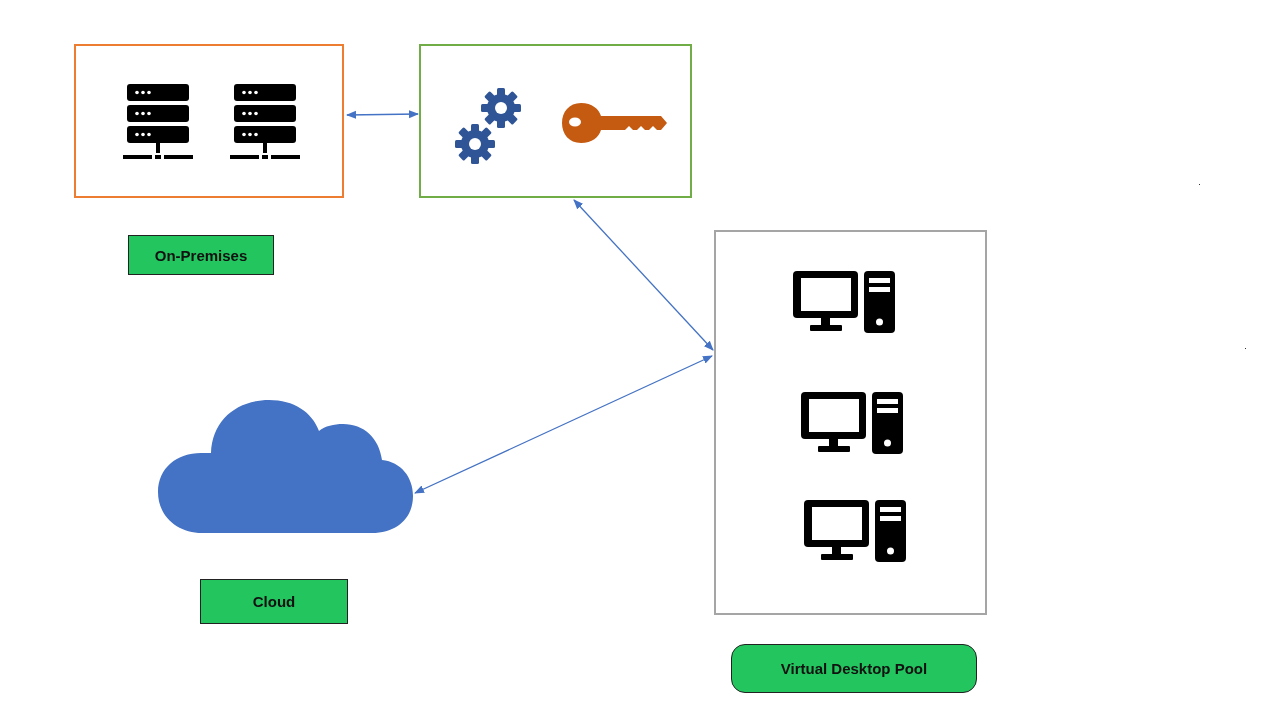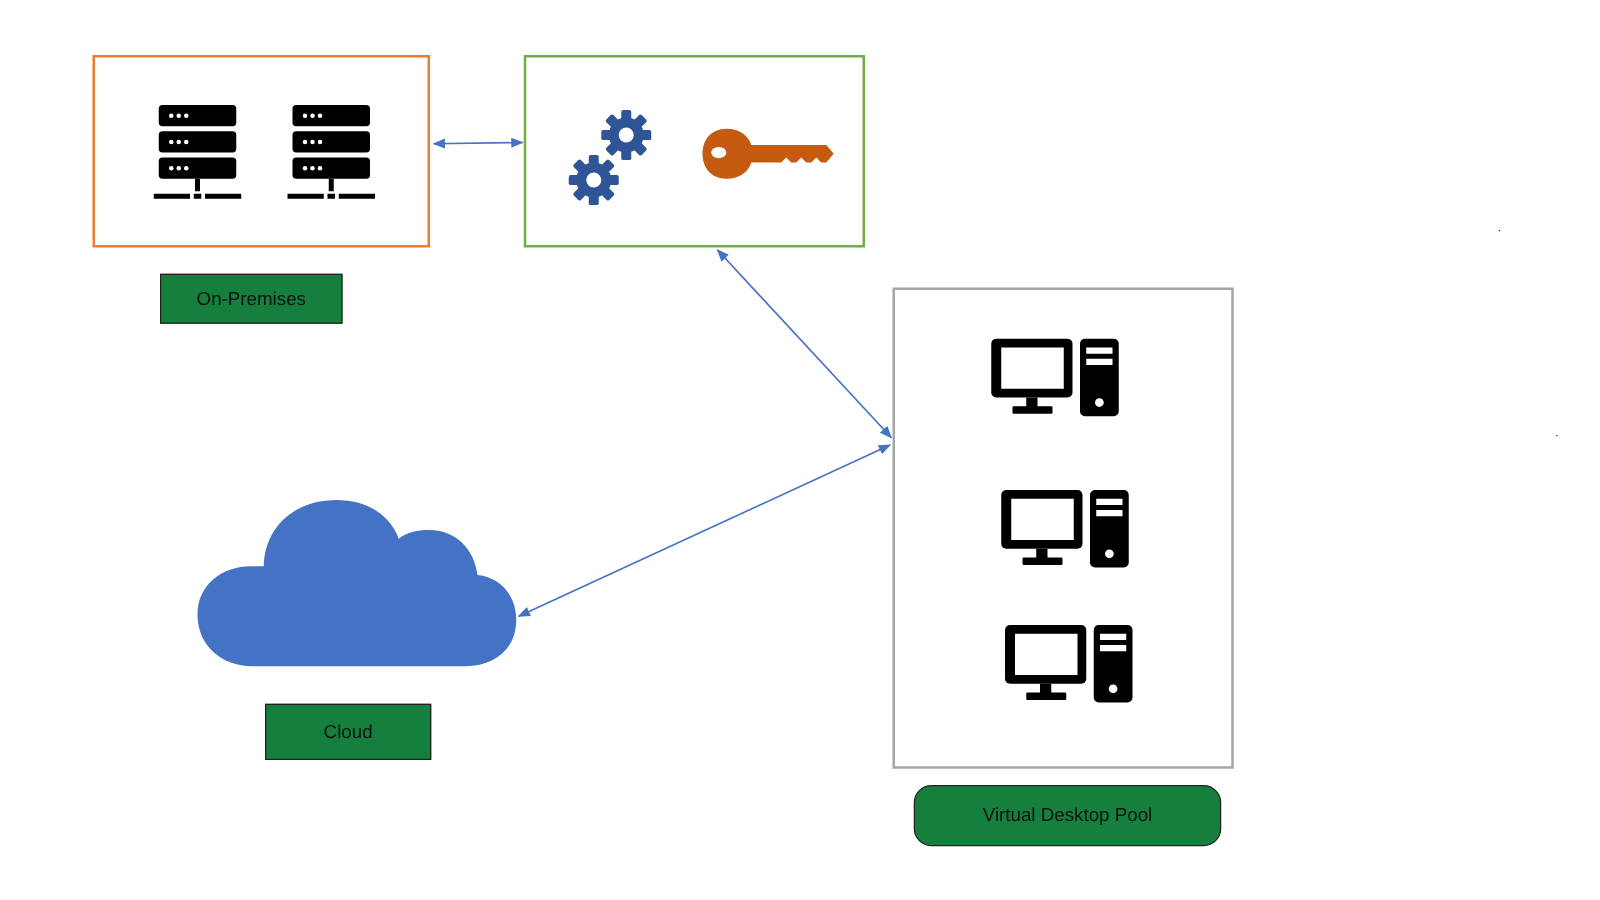--- a/index.html
+++ b/index.html
@@ -3,24 +3,24 @@
   <meta charset="utf-8">
   <style>
     html, body { margin: 0; padding: 0; background: #ffffff; }
     body { width: 1280px; height: 720px; position: relative; overflow: hidden;
            font-family: "Liberation Sans", "DejaVu Sans", sans-serif; }
     .node { position: absolute; box-sizing: border-box; background: #fff; }
     #onprem-box { left: 74px; top: 44px; width: 270px; height: 154px; border: 2.5px solid #ED7D31; }
     #keyvault-box { left: 419px; top: 44px; width: 273px; height: 154px; border: 2.5px solid #70AD47; }
     #pool-box { left: 714px; top: 230px; width: 273px; height: 385px; border: 2.5px solid #A5A5A5; }
     .label { position: absolute; box-sizing: border-box; border: 1.3px solid #222;
-             background: #15803d; display: flex; align-items: center; justify-content: center;
-             font-weight: normal; font-size: 15px; color: #111; }
+             background: #22c55e; display: flex; align-items: center; justify-content: center;
+             font-weight: bold; font-size: 15px; color: #111; margin-top: 16px; }
     #lbl-onprem { left: 128px; top: 219px; width: 146px; height: 40px; }
-    #lbl-cloud { left: 212px; top: 563px; width: 133px; height: 45px; }
+    #lbl-cloud { left: 200px; top: 563px; width: 148px; height: 45px; }
     #lbl-pool { left: 731px; top: 628px; width: 246px; height: 49px; border-radius: 14px; }
     svg.abs { position: absolute; overflow: visible; }
     .dot { position: absolute; width: 1px; height: 1px; background: #333; }
   </style>
 </head>
 <body>
 
 <svg class="abs" style="left:0;top:0;" width="1280" height="720">
   <defs>
     <marker id="ah" markerWidth="10" markerHeight="10" refX="9" refY="5" orient="auto-start-reverse" markerUnits="userSpaceOnUse">

